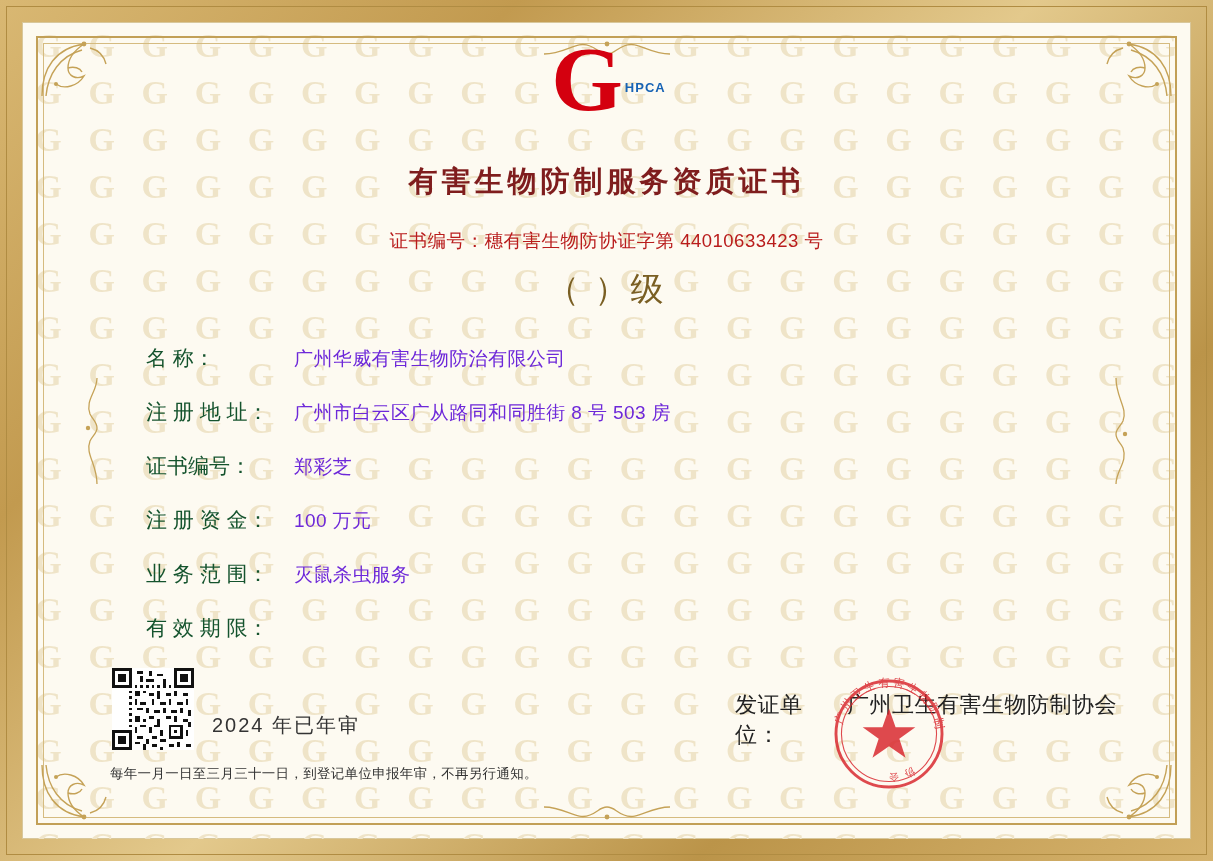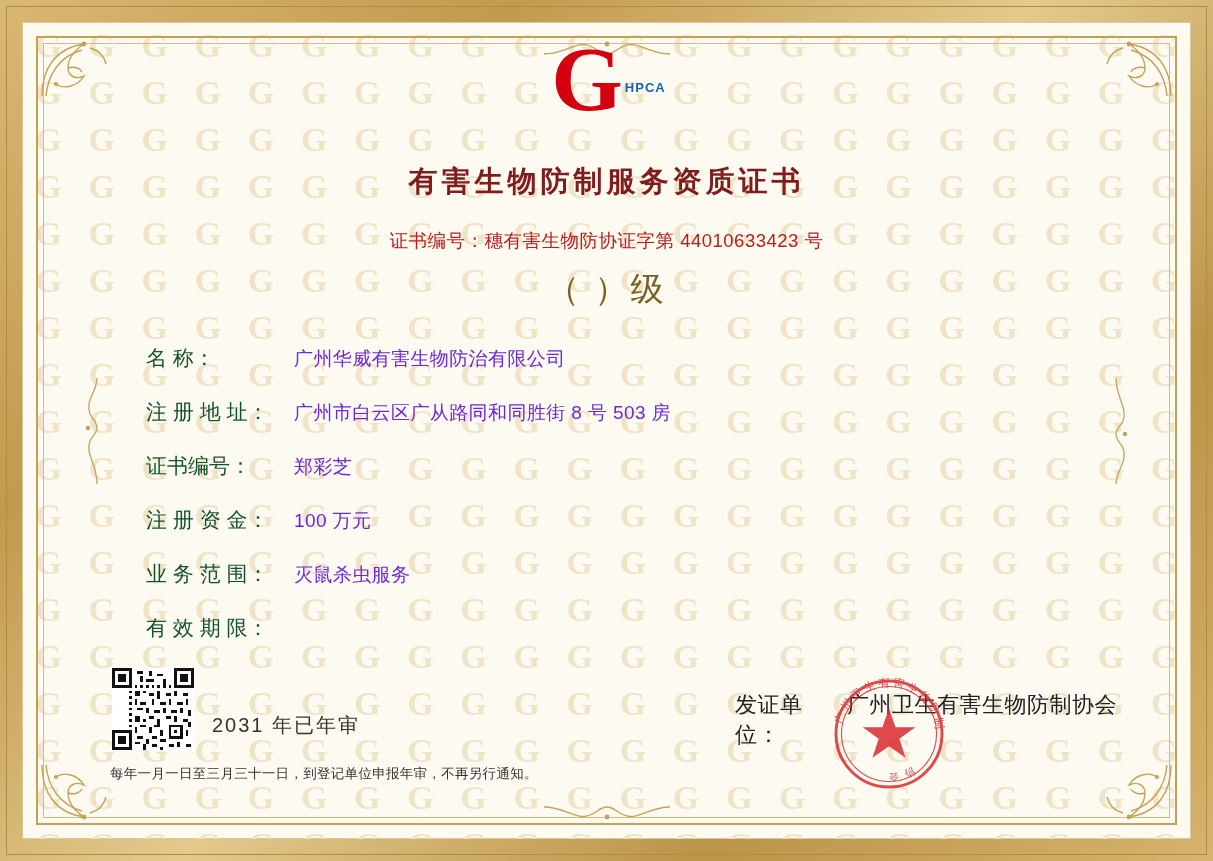--- a/index.html
+++ b/index.html
@@ -872,21 +872,21 @@
               <rect x="8" y="26" width="2" height="1"></rect>
                 <rect x="11" y="27" width="1" height="2"></rect>
               <rect x="14" y="27" width="2" height="1"></rect>
                 <rect x="17" y="28" width="1" height="1"></rect>
               <rect x="26" y="22" width="1" height="2"></rect>
                 <rect x="27" y="19" width="1" height="2"></rect>
             </g>
           </svg>
         </div>
 
-        <div class="annual-check">2031 年已年审</div>
+        <div class="annual-check">2024 年已年审</div>
 
         <div class="issuer-block">
           <div class="issuer-row">
             <div class="issuer-label">发证单位：</div>
             <div class="issuer-value">广州卫生有害生物防制协会</div>
           </div>
 
           <div class="seal">
             <svg viewBox="0 0 140 140">
               <defs>

